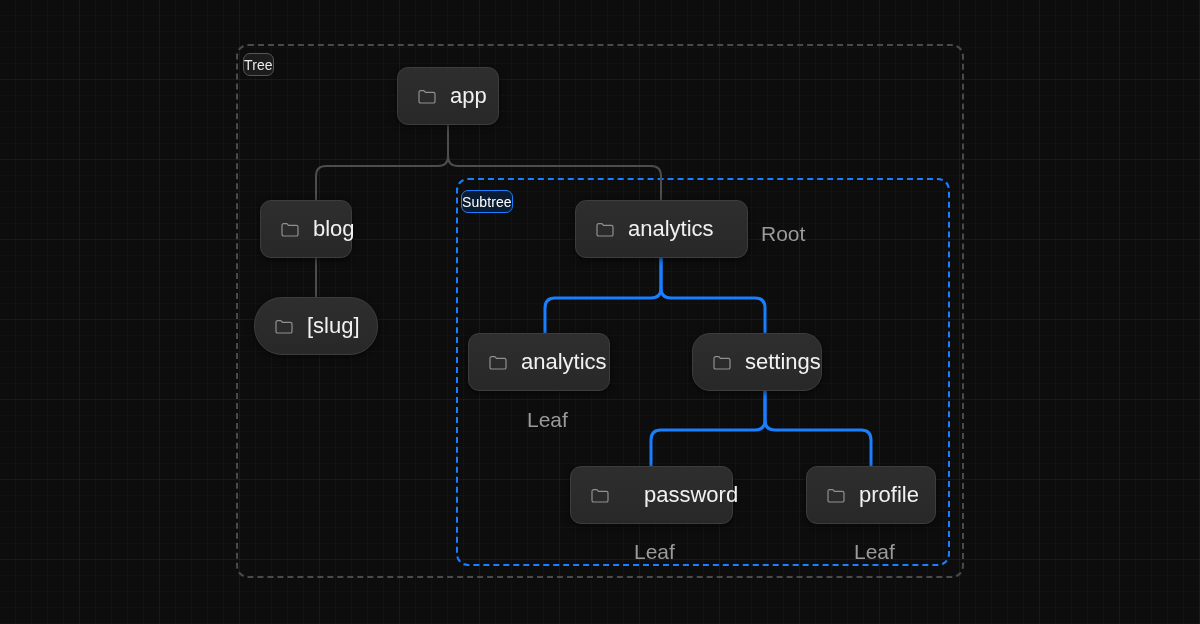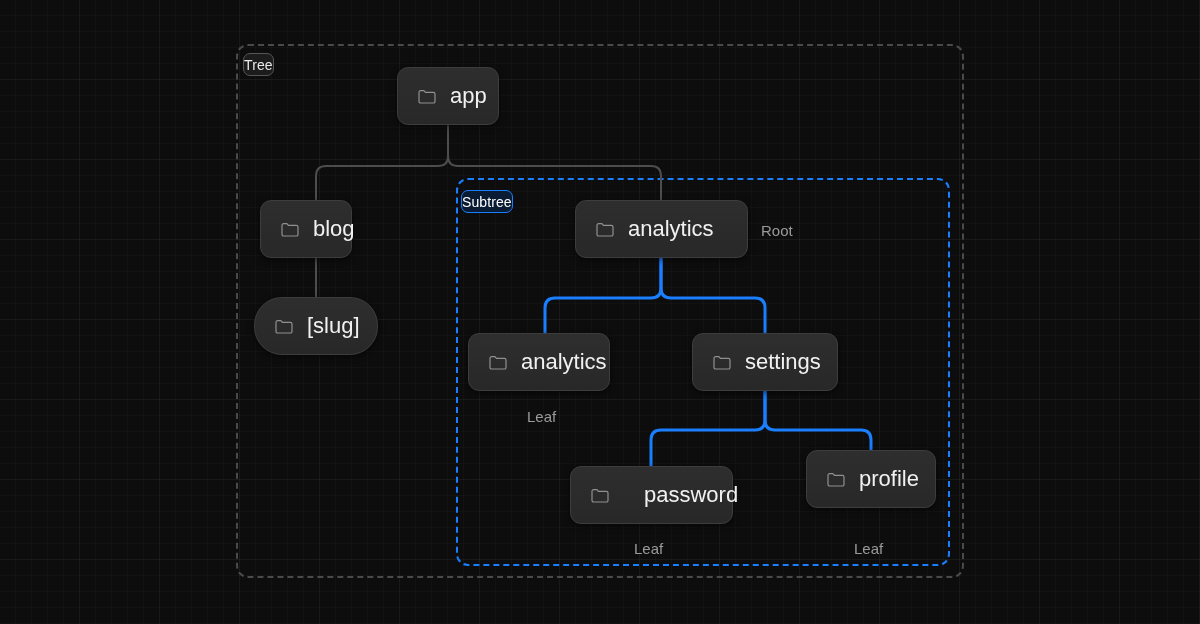--- a/index.html
+++ b/index.html
@@ -112,21 +112,21 @@
   .node-label {
     font-size: 22px;
     color: #f1f1f1;
     white-space: nowrap;
     line-height: 1;
   }
 
   
   .caption {
     position: absolute;
-    font-size: 15px;
+    font-size: 21px;
     color: #9a9a9a;
     white-space: nowrap;
     line-height: 1;
   }
 </style>
 </head>
 <body>
 
 <div id="canvas">
 
@@ -182,35 +182,35 @@
     <span class="node-label">analytics</span>
   </div>
 
   <div class="node" style="left:468px; top:333px; width:142px;">
     <svg class="folder-icon" viewBox="0 0 18 15">
       <path d="M1 3.2a1.6 1.6 0 0 1 1.6-1.6h3.3l1.5 1.8h8a1.6 1.6 0 0 1 1.6 1.6v7.4a1.6 1.6 0 0 1-1.6 1.6H2.6A1.6 1.6 0 0 1 1 12.4z" fill="none" stroke="#909090" stroke-width="1.2" stroke-linejoin="round"></path>
     </svg>
     <span class="node-label">analytics</span>
   </div>
 
-  <div class="node" style="left:692px; top:333px; width:146px;">
+  <div class="node" style="left:692px; top:333px; width:130px;border-radius:18px;">
     <svg class="folder-icon" viewBox="0 0 18 15">
       <path d="M1 3.2a1.6 1.6 0 0 1 1.6-1.6h3.3l1.5 1.8h8a1.6 1.6 0 0 1 1.6 1.6v7.4a1.6 1.6 0 0 1-1.6 1.6H2.6A1.6 1.6 0 0 1 1 12.4z" fill="none" stroke="#909090" stroke-width="1.2" stroke-linejoin="round"></path>
     </svg>
     <span class="node-label">settings</span>
   </div>
 
   <div class="node" style="left:570px; top:466px; width:163px;gap:35px;">
     <svg class="folder-icon" viewBox="0 0 18 15">
       <path d="M1 3.2a1.6 1.6 0 0 1 1.6-1.6h3.3l1.5 1.8h8a1.6 1.6 0 0 1 1.6 1.6v7.4a1.6 1.6 0 0 1-1.6 1.6H2.6A1.6 1.6 0 0 1 1 12.4z" fill="none" stroke="#909090" stroke-width="1.2" stroke-linejoin="round"></path>
     </svg>
     <span class="node-label">password</span>
   </div>
 
-  <div class="node" style="left:806px; top:450px; width:130px;">
+  <div class="node" style="left:806px; top:466px; width:130px;">
     <svg class="folder-icon" viewBox="0 0 18 15">
       <path d="M1 3.2a1.6 1.6 0 0 1 1.6-1.6h3.3l1.5 1.8h8a1.6 1.6 0 0 1 1.6 1.6v7.4a1.6 1.6 0 0 1-1.6 1.6H2.6A1.6 1.6 0 0 1 1 12.4z" fill="none" stroke="#909090" stroke-width="1.2" stroke-linejoin="round"></path>
     </svg>
     <span class="node-label">profile</span>
   </div>
 
   <div class="caption" style="left:761px; top:223px;">Root</div>
   <div class="caption" style="left:527px; top:409px;">Leaf</div>
   <div class="caption" style="left:634px; top:541px;">Leaf</div>
   <div class="caption" style="left:854px; top:541px;">Leaf</div>

